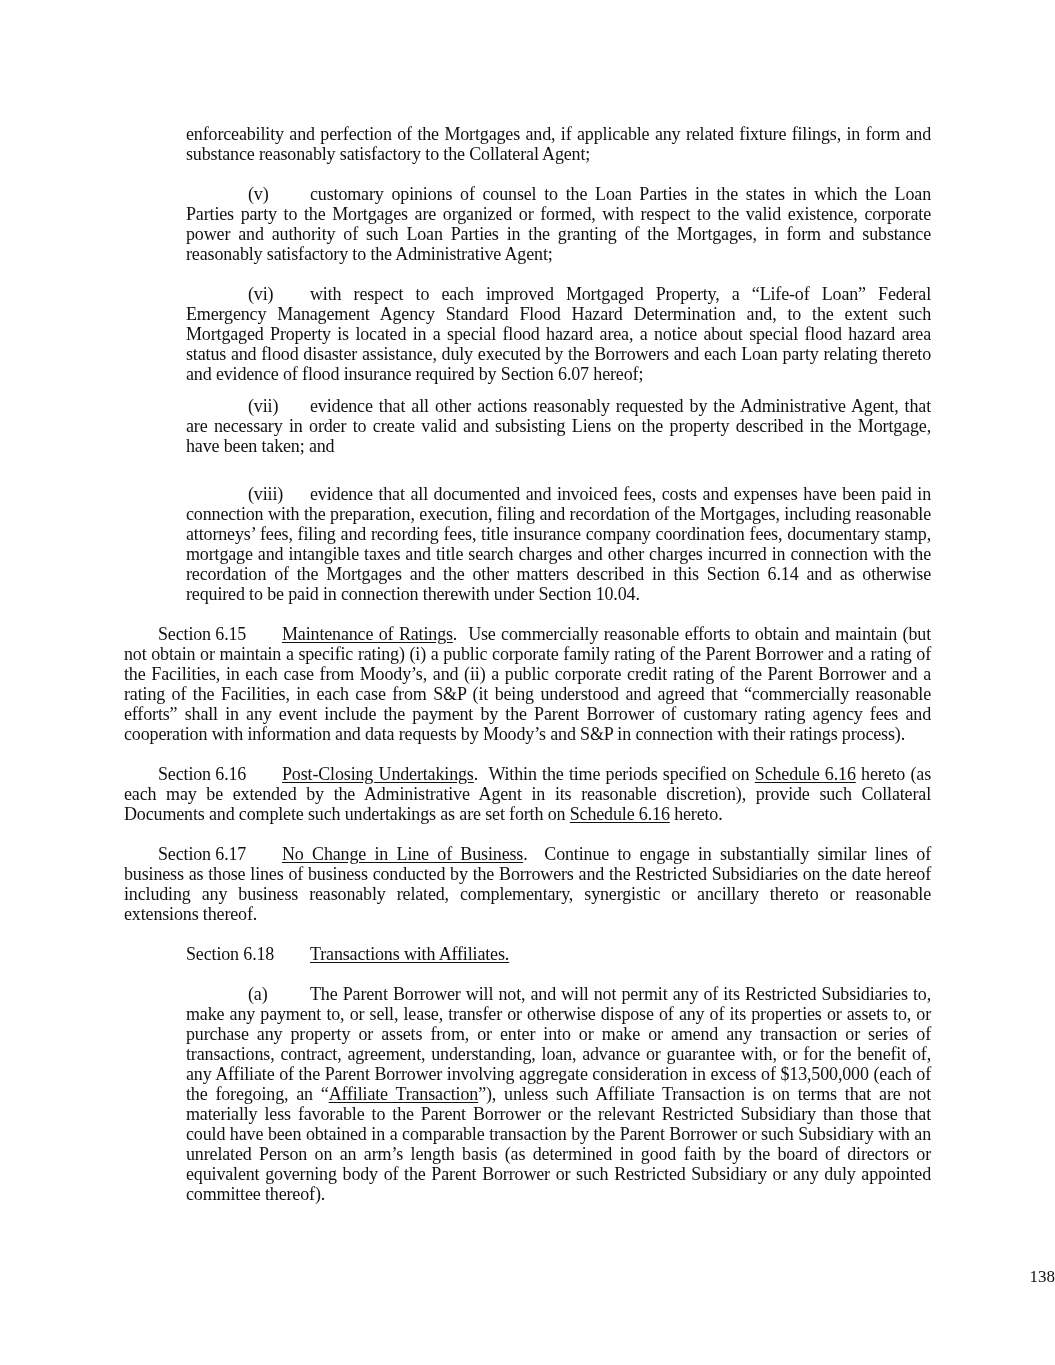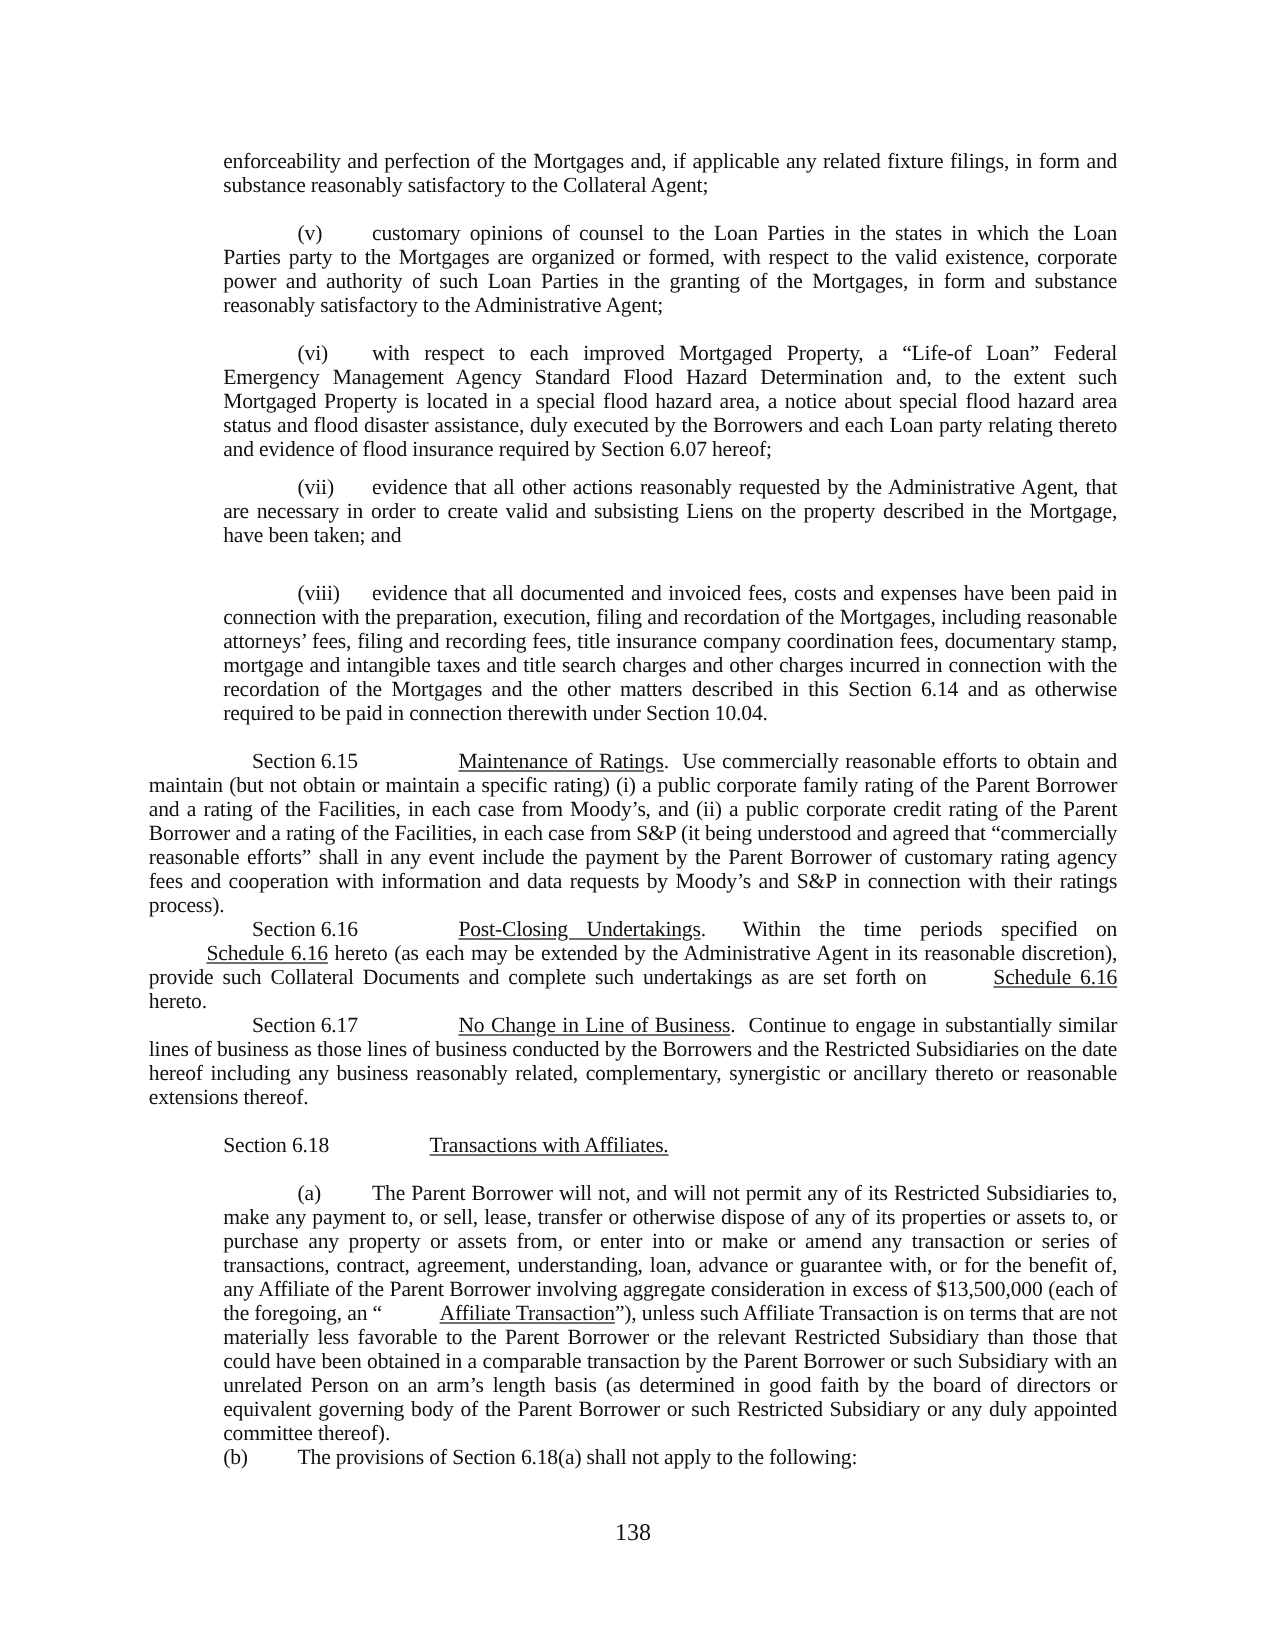--- a/index.html
+++ b/index.html
@@ -13,27 +13,27 @@
     position: absolute;
     font-size: 18px;
     line-height: 20px;
     text-align: justify;
     letter-spacing: -0.15px;
     word-spacing: 0px;
   }
   .ind { left: 186px; width: 745px; }
   .full { left: 124px; width: 807px; }
   .sub-num { display: inline-block; width: 62px; margin-left: 62px; }
-  .sec-num { display: inline-block; width: 124px; margin-left: 86px; }
+  .sec-num { display: inline-block; width: 124px; margin-left: 34px; }
   .sec-num0 { display: inline-block; width: 124px; }
   .b-num { display: inline-block; width: 62px; }
-  u { text-decoration: underline; text-underline-offset: 2px; margin-left: 48px; }
+  u { text-decoration: underline; text-underline-offset: 2px; }
   .pagenum {
     position: absolute; left: 0; width: 1055px; top: 1267px;
-    text-align: center; font-size: 20px; line-height: 20px;
+    text-align: right; font-size: 17px; line-height: 20px;
   }
 </style>
 </head>
 <body>
 
 <div class="page">
 
   <p class="block ind" style="top:124px;margin:0;"><span>enforceability and perfection of the Mortgages and, if applicable any related fixture filings, in form and substance reasonably satisfactory to the Collateral Agent;</span></p>
 
   <p class="block ind" style="top:184px;margin:0;"><span class="sub-num">(v)</span><span>customary opinions of counsel to the Loan Parties in the states in which the Loan Parties party to the Mortgages are organized or formed, with respect to the valid existence, corporate power and authority of such Loan Parties in the granting of the Mortgages, in form and substance reasonably satisfactory to the Administrative Agent;</span></p>
@@ -47,16 +47,15 @@
   <p class="block full" style="top:624px;margin:0;"><span class="sec-num">Section 6.15</span><u>Maintenance of Ratings</u><span>.</span>&nbsp; <span>Use commercially reasonable efforts to obtain and maintain (but not obtain or maintain a specific rating) (i) a public corporate family rating of the Parent Borrower and a rating of the Facilities, in each case from Moody’s, and (ii) a public corporate credit rating of the Parent Borrower and a rating of the Facilities, in each case from S&amp;P (it being understood and agreed that “commercially reasonable efforts” shall in any event include the payment by the Parent Borrower of customary rating agency fees and cooperation with information and data requests by Moody’s and S&amp;P in connection with their ratings process).</span></p>
 
   <p class="block full" style="top:764px;margin:0;"><span class="sec-num">Section 6.16</span><u>Post-Closing Undertakings</u><span>.</span>&nbsp; <span>Within the time periods specified on</span> <u>Schedule 6.16</u> <span>hereto (as each may be extended by the Administrative Agent in its reasonable discretion), provide such Collateral Documents and complete such undertakings as are set forth on</span> <u>Schedule 6.16</u> <span>hereto.</span></p>
 
   <p class="block full" style="top:844px;margin:0;"><span class="sec-num">Section 6.17</span><u>No Change in Line of Business</u><span>.</span>&nbsp; <span>Continue to engage in substantially similar lines of business as those lines of business conducted by the Borrowers and the Restricted Subsidiaries on the date hereof including any business reasonably related, complementary, synergistic or ancillary thereto or reasonable extensions thereof.</span></p>
 
   <p class="block ind" style="top:944px;margin:0;font-family:Liberation Serif, serif;"><span class="sec-num0">Section 6.18</span><u>Transactions with Affiliates.</u></p>
 
   <p class="block ind" style="top:984px;margin:0;"><span class="sub-num">(a)</span><span>The Parent Borrower will not, and will not permit any of its Restricted Subsidiaries to, make any payment to, or sell, lease, transfer or otherwise dispose of any of its properties or assets to, or purchase any property or assets from, or enter into or make or amend any transaction or series of transactions, contract, agreement, understanding, loan, advance or guarantee with, or for the benefit of, any Affiliate of the Parent Borrower involving aggregate consideration in excess of $13,500,000 (each of the foregoing, an “</span><u>Affiliate Transaction</u><span>”), unless such Affiliate Transaction is on terms that are not materially less favorable to the Parent Borrower or the relevant Restricted Subsidiary than those that could have been obtained in a comparable transaction by the Parent Borrower or such Subsidiary with an unrelated Person on an arm’s length basis (as determined in good faith by the board of directors or equivalent governing body of the Parent Borrower or such Restricted Subsidiary or any duly appointed committee thereof).</span></p>
 
-  <p class="block ind" style="top:1204px;margin:0;"><span class="b-num">(b)</span><span>The provisions of Section 6.18(a) shall not apply to the following:</span></p>
 
   <div class="pagenum">138</div>
 </div>
 
 </body></html>

